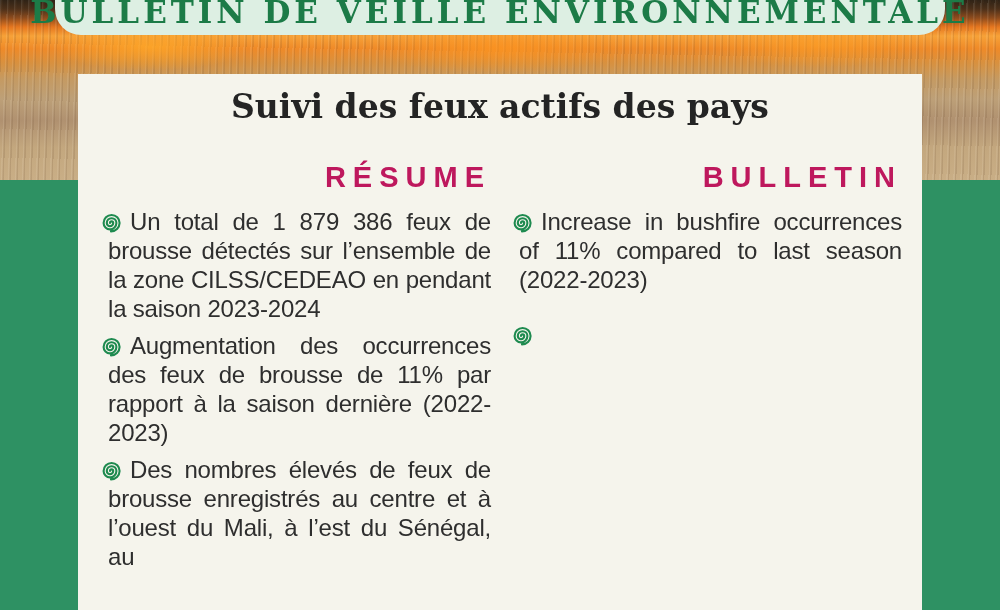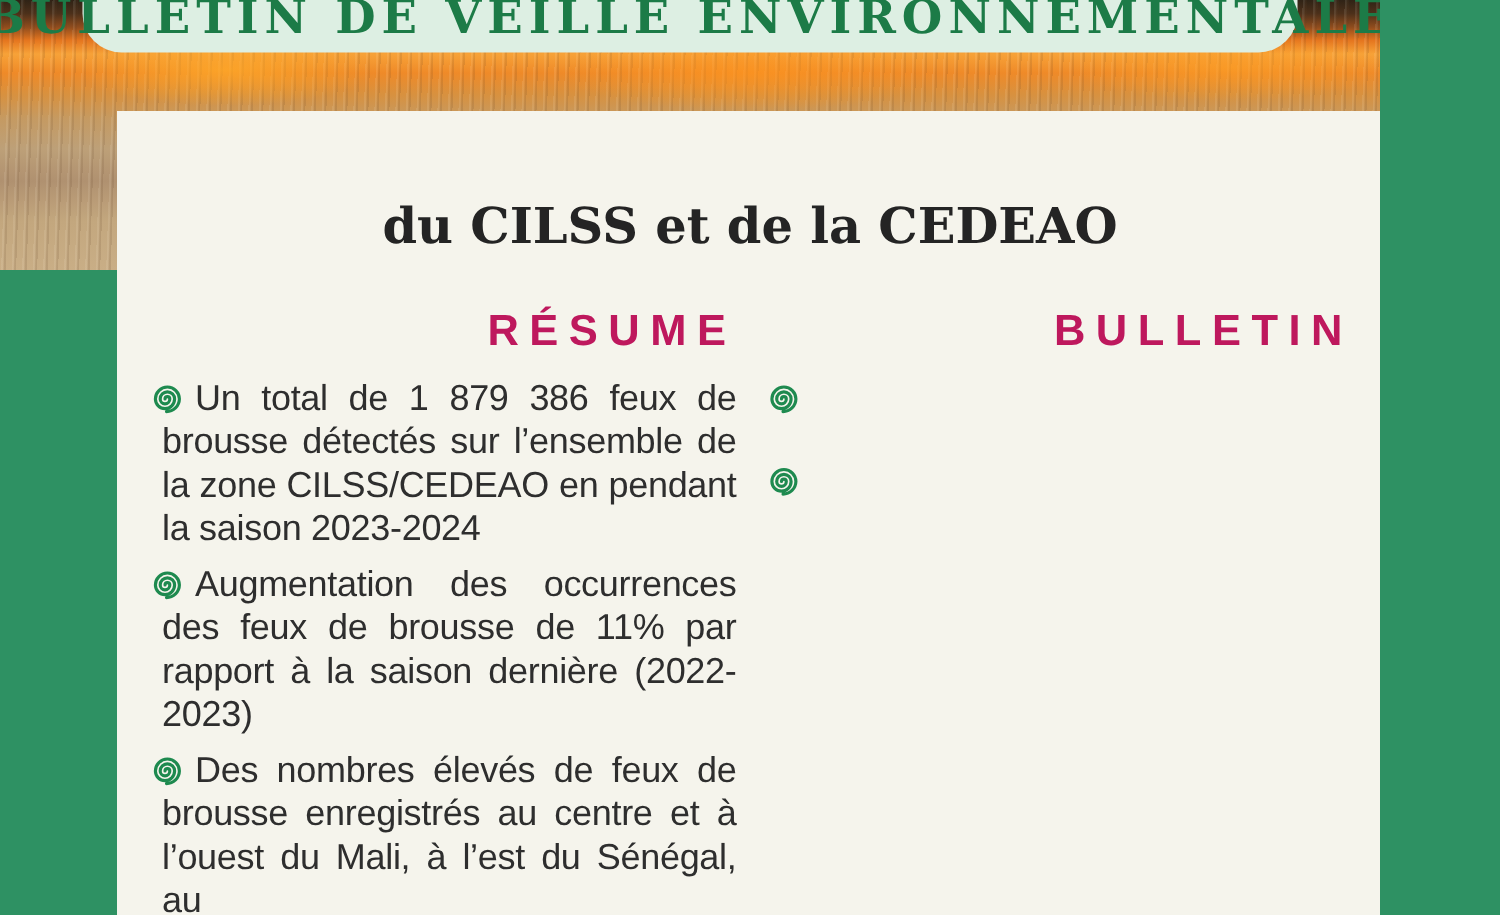--- a/index.html
+++ b/index.html
@@ -3,21 +3,21 @@
 <meta charset="utf-8">
 <style>
   html, body { margin: 0; padding: 0; }
   body {
     width: 1000px; height: 610px;
     font-family: "Liberation Sans", sans-serif;
     background: #2E9163;
   }
   .stage {
     position: relative;
-    width: 920px; height: 610px;
+    width: 1000px; height: 610px;
     overflow: hidden;
     background: #2E9163;
   }
   
   .photo {
     position: absolute; left: 0; top: 0; width: 1000px; height: 180px;
     background:
       radial-gradient(140px 34px at 15% 26%, rgba(255,170,40,.75), rgba(255,170,40,0) 70%),
       radial-gradient(180px 36px at 50% 27%, rgba(255,150,30,.65), rgba(255,150,30,0) 70%),
       radial-gradient(150px 32px at 82% 25%, rgba(255,160,35,.6), rgba(255,160,35,0) 70%),
@@ -106,21 +106,21 @@
 <div class="stage">
 
   <div class="photo"></div>
 
   <div class="banner">
     <span class="banner-text">BULLETIN DE VEILLE ENVIRONNEMENTALE</span>
   </div>
 
   <div class="card">
 
-    <h1 class="card-title"><br><span>du CILSS et de la CEDEAO</span></h1>
+    <h1 class="card-title"><span>Suivi des feux actifs des pays</span><br></h1>
 
     <div class="cols">
 
       <section class="col col-left">
         <h2 class="col-heading">RÉSUME</h2>
 
         <p class="bullet"><span class="spiral"><svg viewBox="0 0 24 24" fill="none" stroke="#1E8A4F" stroke-width="2.1" stroke-linecap="round">
                 <path d="M12 13 a1.6 1.6 0 0 1 3.2 0 a3.2 3.2 0 0 1 -6.4 0 a4.8 4.8 0 0 1 9.6 0 a6.4 6.4 0 0 1 -12.8 0 a8 8 0 0 1 16 0 a8.6 8.6 0 0 1 -8.6 8.4"></path>
               </svg></span><span>Un total de 1 879 386 feux de brousse détectés sur l’ensemble de la zone CILSS/CEDEAO en pendant la saison 2023-2024</span></p>
 
@@ -134,21 +134,21 @@
               </svg></span><span>Des nombres élevés de feux de brousse enregistrés au centre et à l’ouest du Mali, à l’est du Sénégal, au</span></p>
       </section>
 
       <section class="col col-right">
         <h2 class="col-heading">BULLETIN</h2>
 
 
 
         <p class="bullet"><span class="spiral"><svg viewBox="0 0 24 24" fill="none" stroke="#1E8A4F" stroke-width="2.1" stroke-linecap="round">
                 <path d="M12 13 a1.6 1.6 0 0 1 3.2 0 a3.2 3.2 0 0 1 -6.4 0 a4.8 4.8 0 0 1 9.6 0 a6.4 6.4 0 0 1 -12.8 0 a8 8 0 0 1 16 0 a8.6 8.6 0 0 1 -8.6 8.4"></path>
-              </svg></span></p>
+              </svg></span><span>Increase in bushfire occurrences of 11% compared to last season (2022-2023)</span></p>
 
         <p class="bullet" style="margin-top:26px;"><span class="spiral"><svg viewBox="0 0 24 24" fill="none" stroke="#1E8A4F" stroke-width="2.1" stroke-linecap="round">
                 <path d="M12 13 a1.6 1.6 0 0 1 3.2 0 a3.2 3.2 0 0 1 -6.4 0 a4.8 4.8 0 0 1 9.6 0 a6.4 6.4 0 0 1 -12.8 0 a8 8 0 0 1 16 0 a8.6 8.6 0 0 1 -8.6 8.4"></path>
               </svg></span></p>
       </section>
 
     </div>
   </div>
 </div>
 

